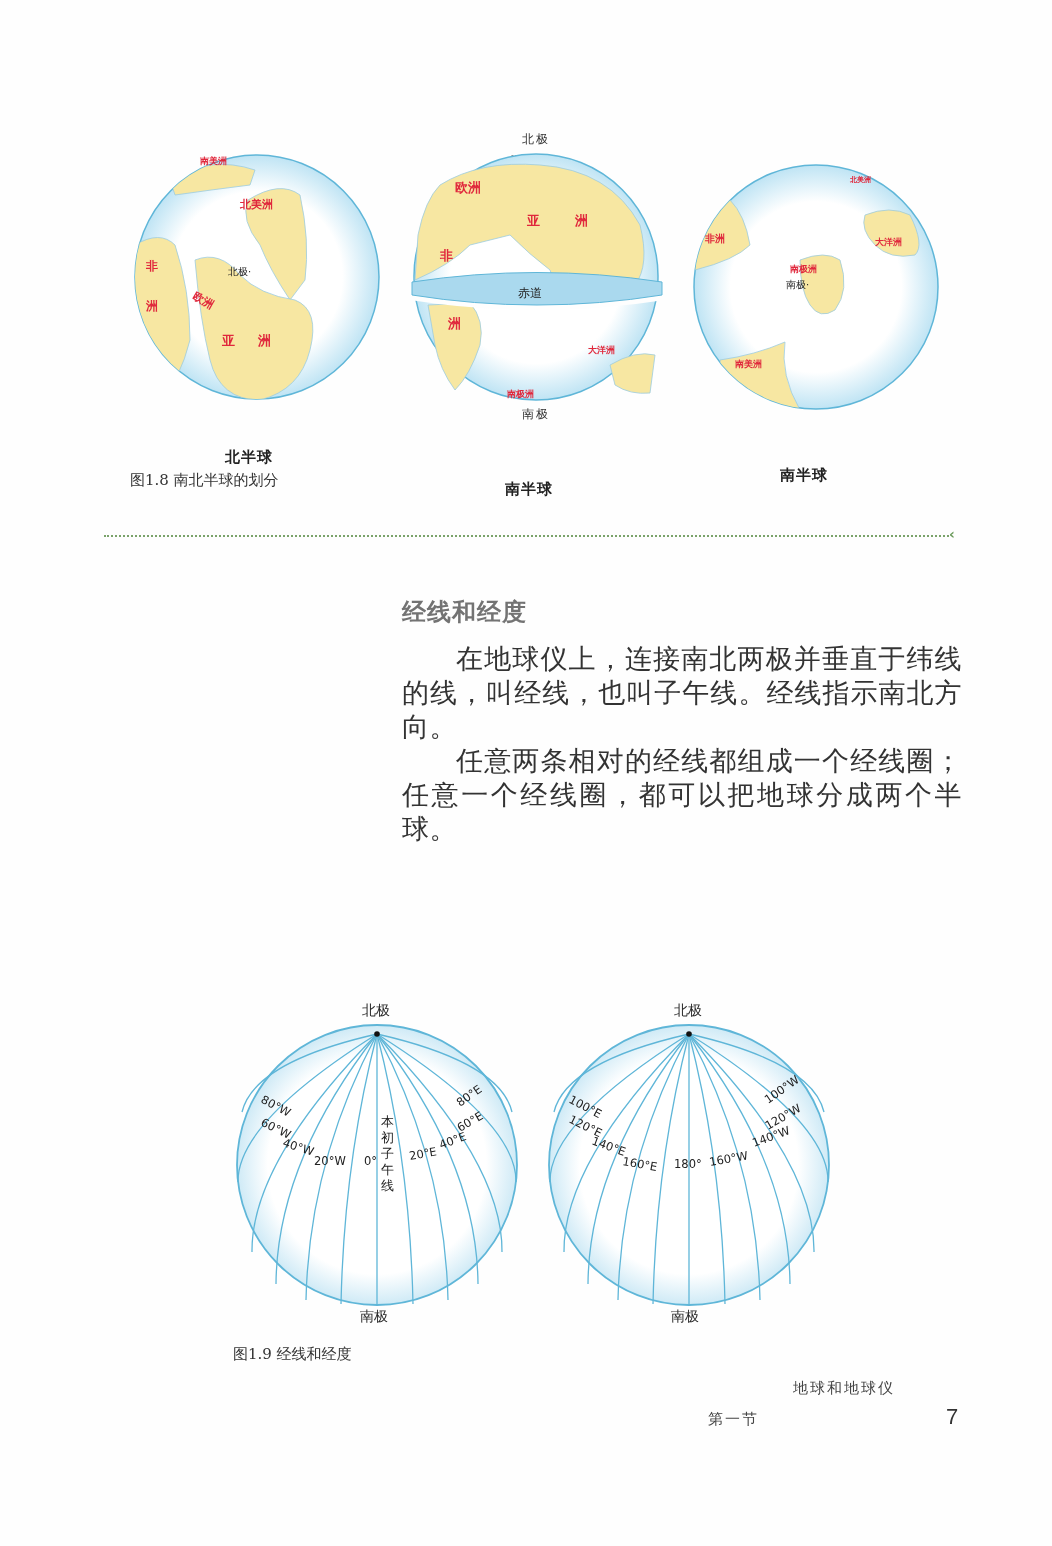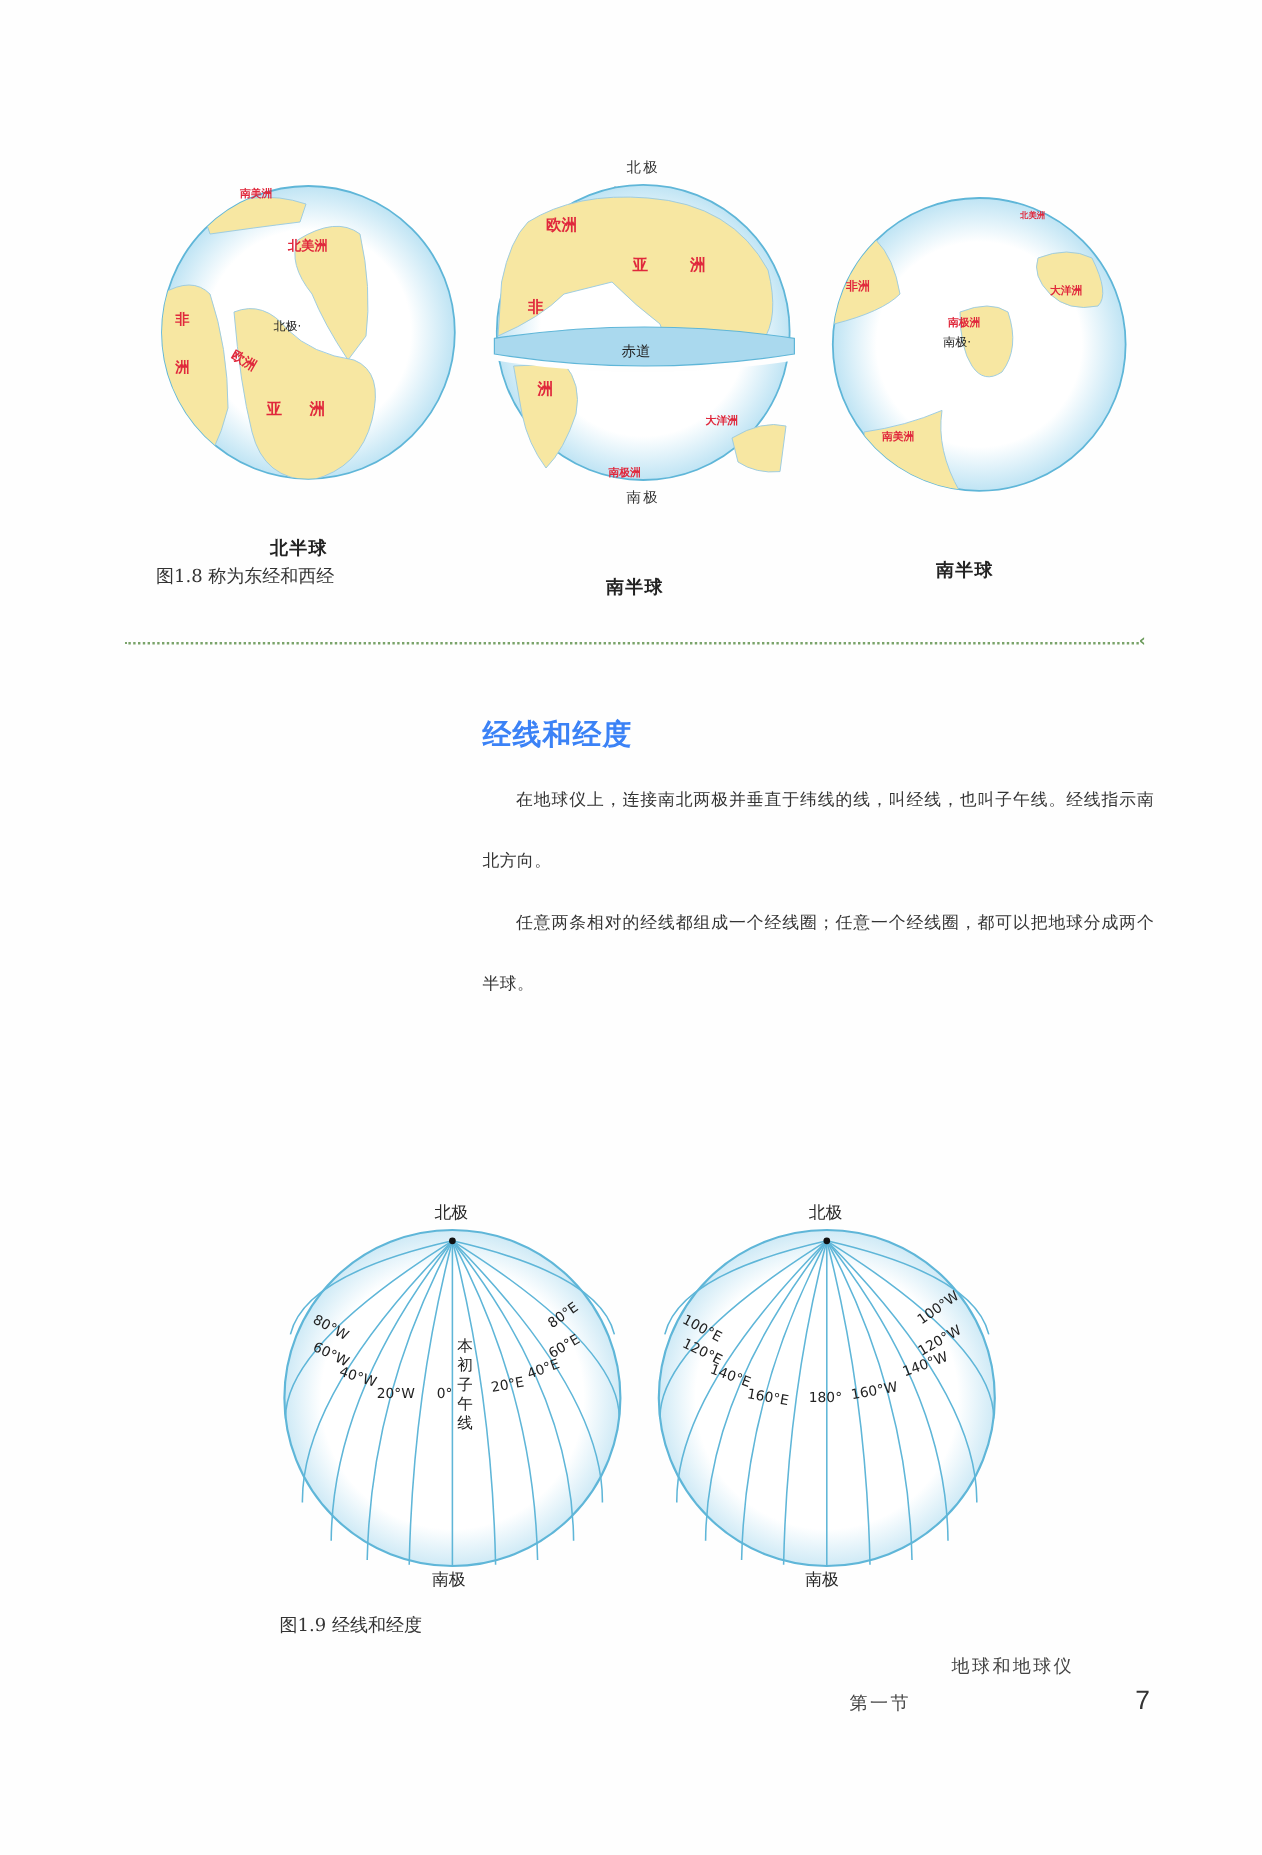--- a/index.html
+++ b/index.html
@@ -4,22 +4,22 @@
   <style>
     html, body { margin:0; padding:0; }
     body { width:1052px; height:1546px; background:#fefefe; position:relative; overflow:hidden;
            font-family:"DejaVu Sans", sans-serif; color:#2a2a2a; }
     .abs { position:absolute; }
     .globe-title { font-weight:bold; font-size:15px; color:#222; letter-spacing:1px;margin-top:48px; }
     .pole-lbl { font-size:12px; color:#333; letter-spacing:2px; }
     .cap { font-family:"DejaVu Serif", serif; font-size:15px; color:#333; }
     .rule { position:absolute; left:104px; top:535px; width:845px; height:0; border-top:2px dotted #7aa36a; }
     .rule-arrow { position:absolute; left:949px; top:526px; font-size:14px; color:#6a9a5a; font-weight:bold; }
-    .heading { font-size:24px; font-weight:bold; color:#3b82f6; letter-spacing:1px; }
-    .para { font-family:"DejaVu Serif", serif; font-size:14px; line-height:51px; color:#333;
+    .heading { font-size:24px; font-weight:bold; color:#737373; letter-spacing:1px; }
+    .para { font-family:"DejaVu Serif", serif; font-size:27px; line-height:34px; color:#333;
             width:560px; text-align:justify; letter-spacing:0.4px; }
     .para p { margin:0; }
     .para .indent { text-indent:2em; }
     .footer { font-family:"DejaVu Serif", serif; font-size:15px; color:#444; letter-spacing:2px;text-align:center; }
     .pagenum { font-family:"Liberation Sans", sans-serif; font-size:22px; color:#333; }
     svg text { font-family:"DejaVu Sans", sans-serif; }
   </style>
 </head>
 <body>
 
@@ -119,21 +119,21 @@
       <text x="15" y="82" font-size="10">非洲</text>
       <text x="100" y="112">南极洲</text>
       <text x="185" y="85">大洋洲</text>
       <text x="45" y="207">南美洲</text>
       <text x="160" y="22" font-size="7">北美洲</text>
     </g>
     <text x="96" y="128" font-size="10" fill="#222">南极·</text>
   </svg>
   <div class="abs globe-title" style="left:780px;top:418px">南半球</div>
 
-  <div class="abs cap" style="left:130px;top:471px">图1.8  称为东经和西经</div>
+  <div class="abs cap" style="left:130px;top:471px">图1.8  南北半球的划分</div>
 </div>
 
 <div class="rule"></div>
 <div class="rule-arrow">‹</div>
 
 <div class="abs heading" style="left:402px;top:596px">经线和经度</div>
 <div class="abs para" style="left:402px;top:642px">
   <p class="indent">在地球仪上，连接南北两极并垂直于纬线的线，叫经线，也叫子午线。经线指示南北方向。</p>
   <p class="indent">任意两条相对的经线都组成一个经线圈；任意一个经线圈，都可以把地球分成两个半球。</p>
 </div>

